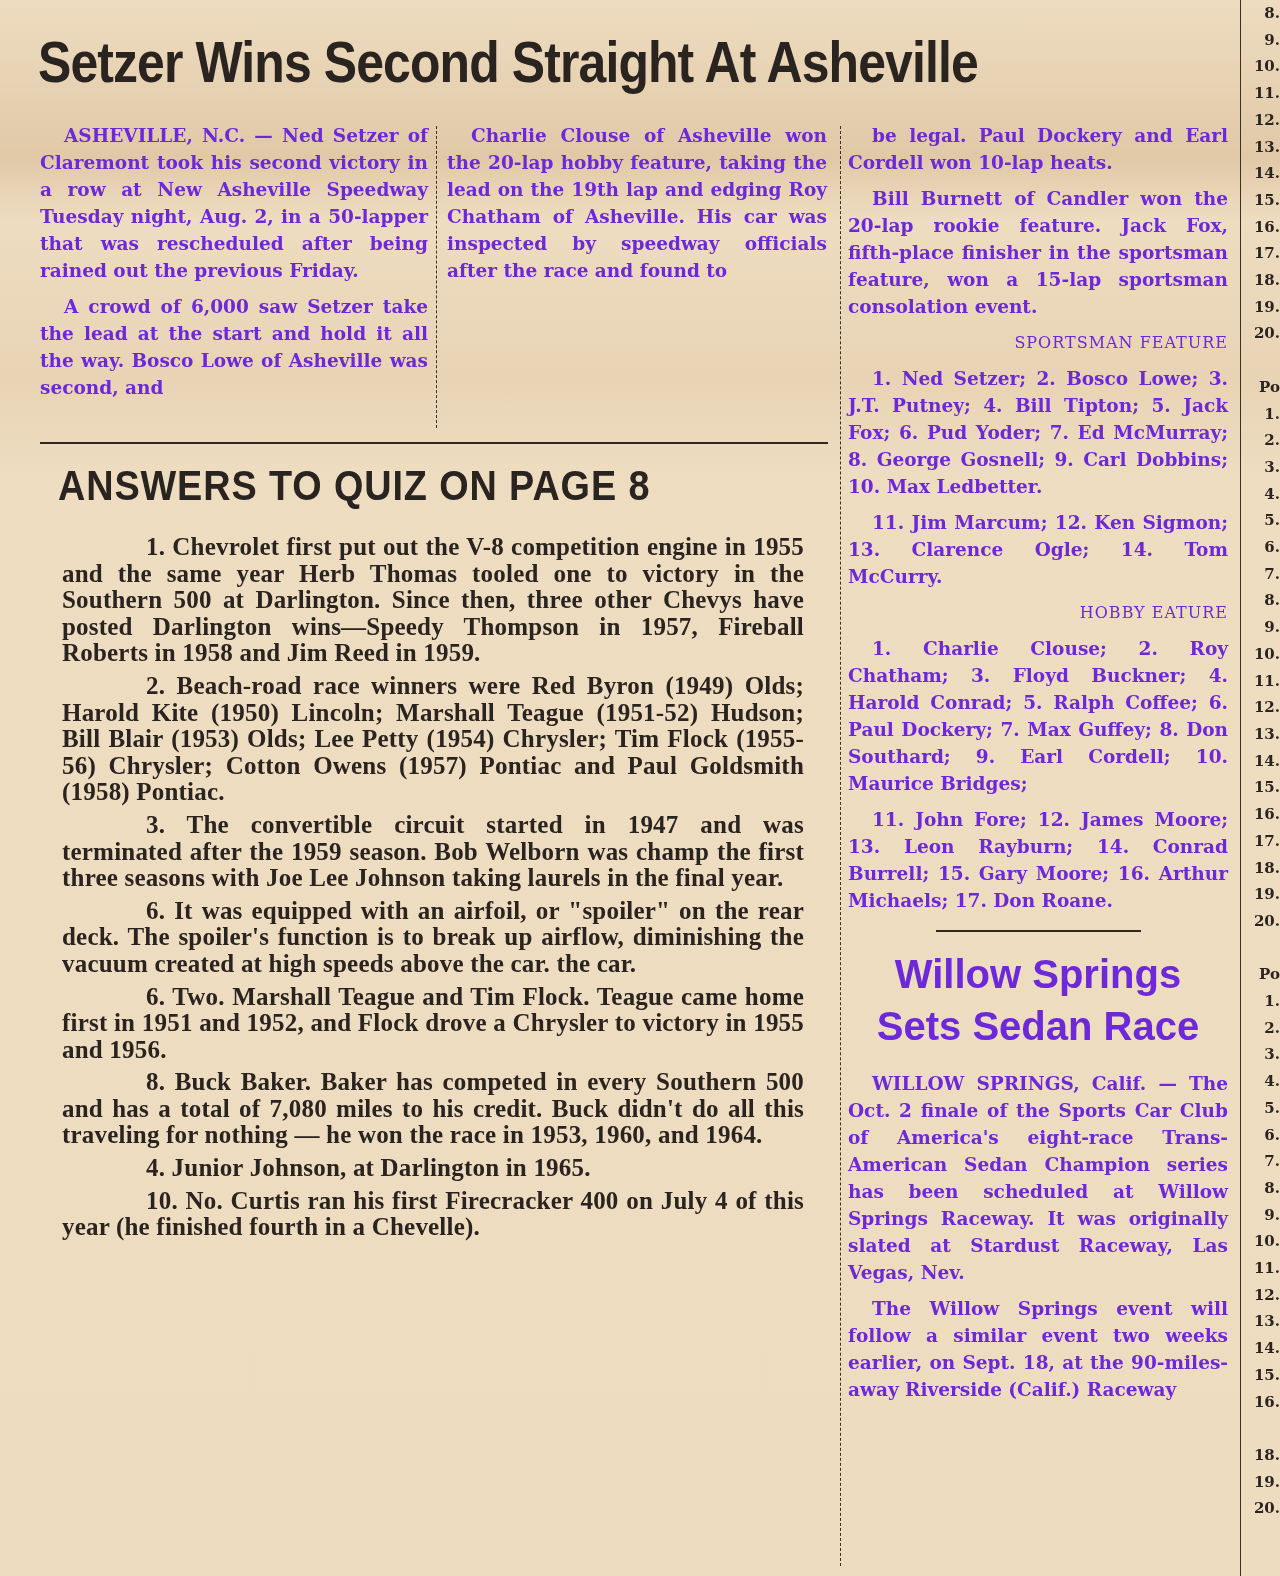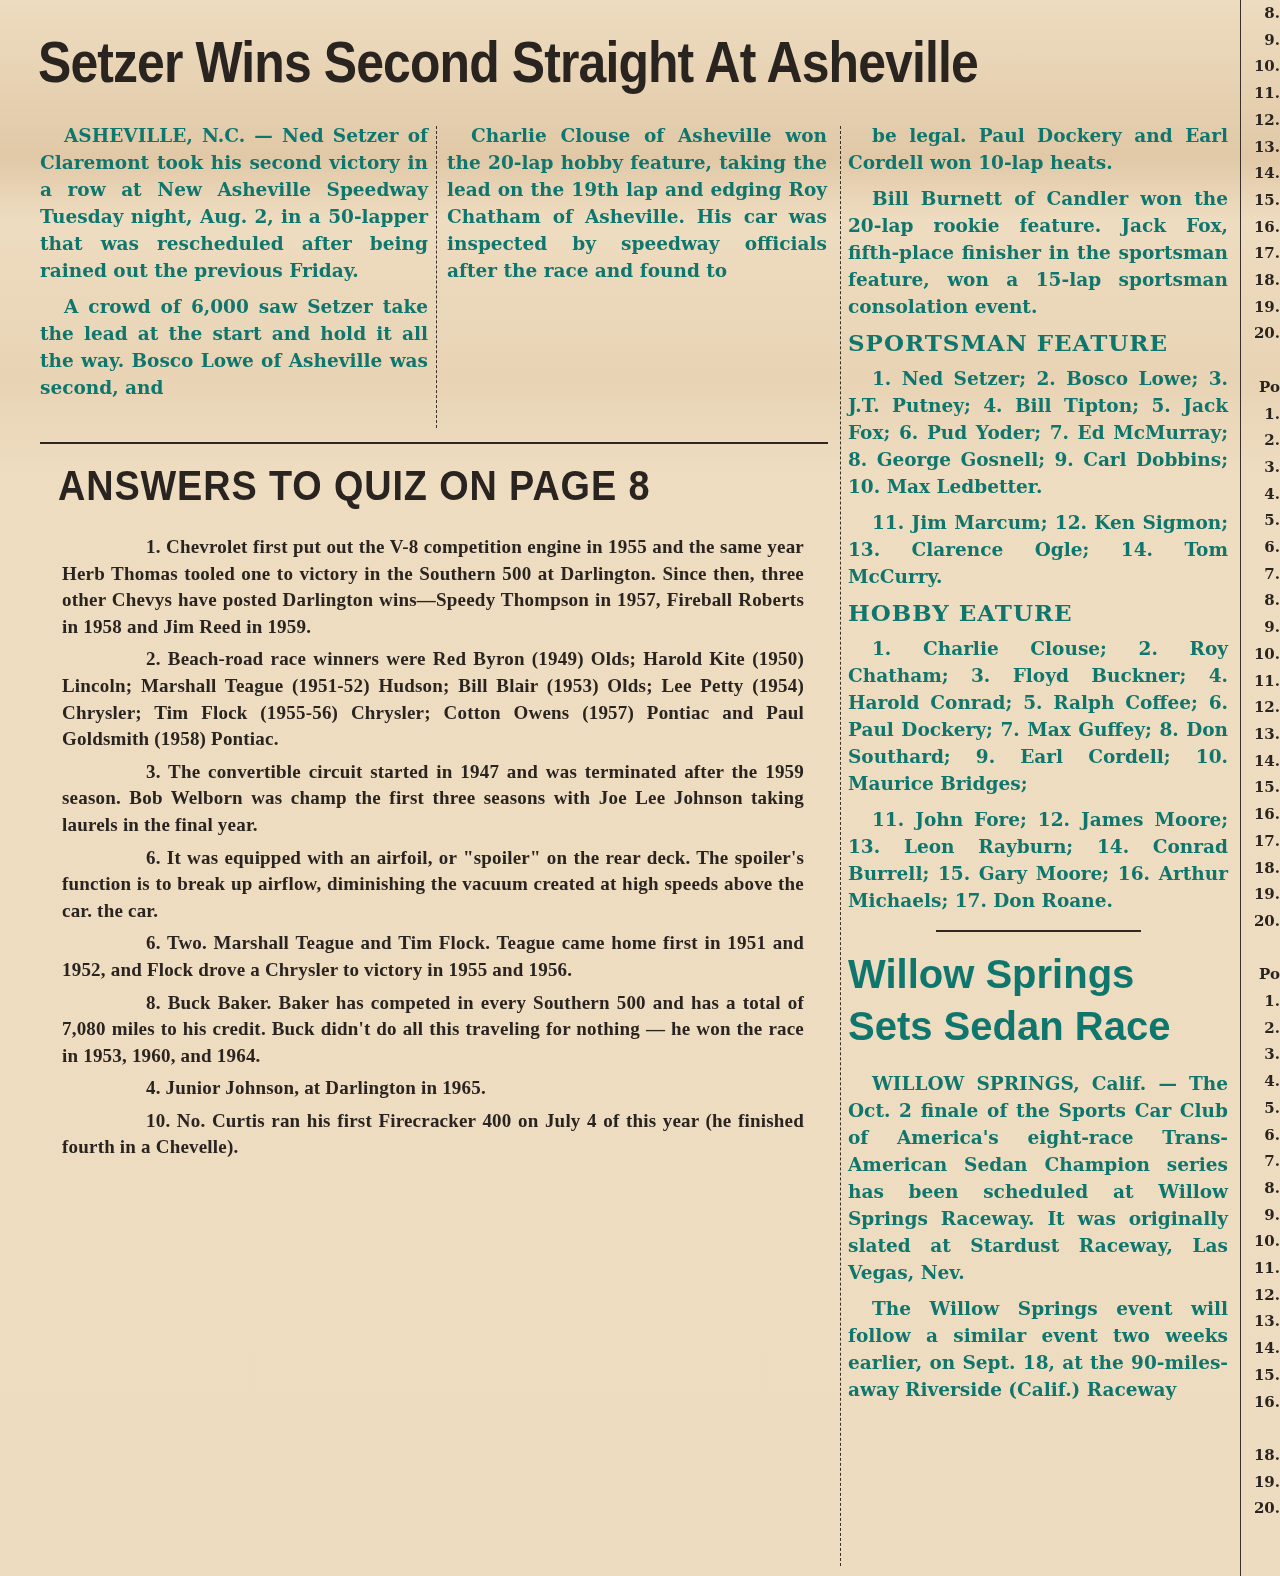--- a/index.html
+++ b/index.html
@@ -17,40 +17,40 @@
       #eedcc0;
   }
   .headline {
     position: absolute; left: 38px; top: 22px; width: 1180px;
     font-family: "Liberation Sans", sans-serif; font-weight: bold;
     font-size: 58px; letter-spacing: -1px; transform: scaleX(0.86); transform-origin: left;
     color: #2a2420; white-space: nowrap; line-height: 80px;
   }
   .col {
     position: absolute; font-weight: bold; font-size: 18.5px; line-height: 27px;
-    text-align: justify; color: #0f766e;
+    text-align: justify; color: #6d28d9;
   }
   .col p { margin: 0 0 9px 0; text-indent: 24px; }
   .vrule { position: absolute; border-left: 1.5px dashed #3a302a; }
   .hrule { position: absolute; border-top: 2px solid #2f2722; }
   .quiz-title {
     position: absolute; left: 58px; top: 462px; width: 760px;
     font-family: "Liberation Sans", sans-serif; font-weight: bold; font-size: 42px;
     letter-spacing: 1px; white-space: nowrap; transform: scaleX(0.9); transform-origin: left;
   }
   .quiz-body {
     position: absolute; left: 62px; top: 534px; width: 742px;
-    font-family: "Liberation Serif", serif; font-weight: bold; font-size: 19px; line-height: 26.6px;
+    font-family: "Liberation Serif", serif; font-weight: bold; font-size: 25px; line-height: 26.6px;
     text-align: justify; letter-spacing: 0.2px;
   }
   .quiz-body p { margin: 0 0 6px 0; text-indent: 84px; }
-  .subhead { text-align: left; font-weight: bold; font-size: 23px; letter-spacing: 1px; margin: 14px 0 16px 0; text-indent: 0 !important; }
+  .subhead { text-align: right; font-weight: normal; font-size: 16px; letter-spacing: 1px; margin: 14px 0 16px 0; text-indent: 0 !important; }
   .willow-title {
     font-family: "Liberation Sans", sans-serif; font-weight: bold; font-size: 40px; line-height: 52px;
-    margin: 16px 0 18px 0; text-indent: 0 !important; text-align: left;
+    margin: 16px 0 18px 0; text-indent: 0 !important; text-align: center;
   }
   .short-rule { width: 205px; border-top: 2px solid #2f2722; margin: 16px auto 8px auto; }
   .edge-list {
     position: absolute; left: 1248px; top: 0; width: 32px;
     font-weight: bold; font-size: 15px; line-height: 26.7px; text-align: right;
   }
   .edge-list div { white-space: nowrap; }
 </style>
 </head>
 <body>

